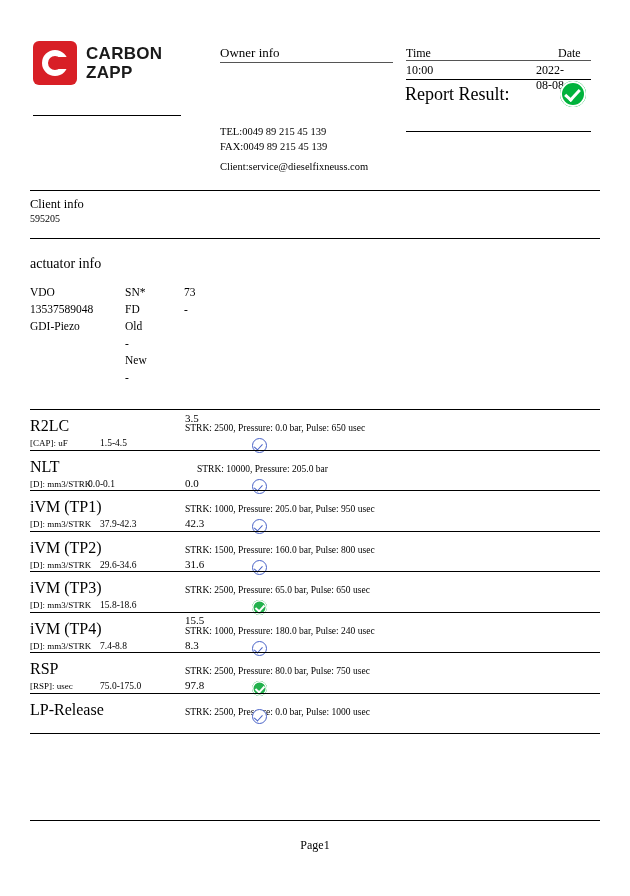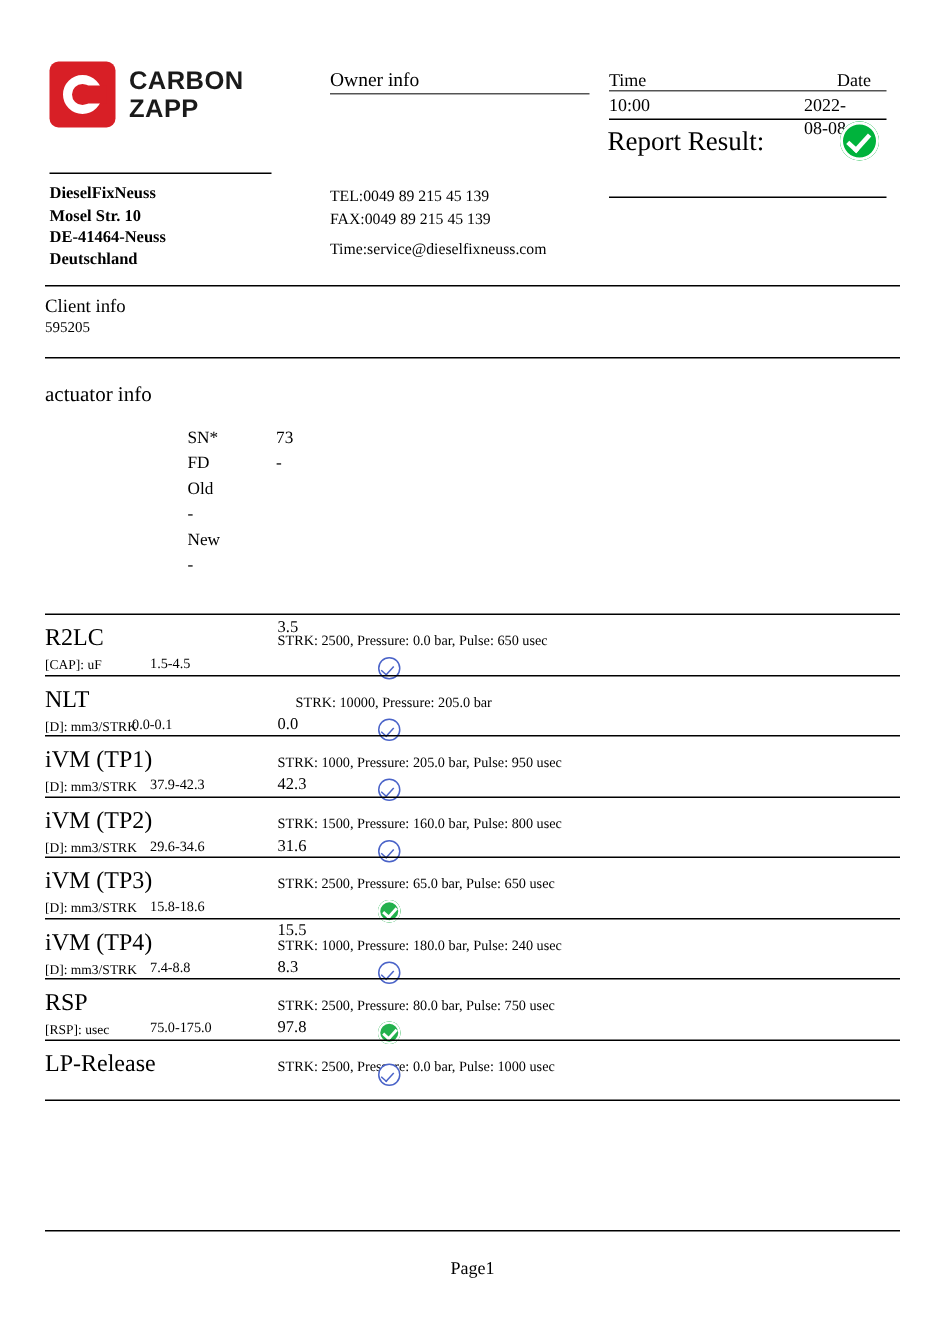--- a/index.html
+++ b/index.html
@@ -279,40 +279,39 @@
   <div class="time-val">10:00</div>
   <div class="date-val">2022-08-08</div>
   <div class="rule" style="left:406px; top:79px; width:185px;"></div>
 
   <div class="report-result">Report Result:</div>
   <div class="result-badge"></div>
 
   <div class="rule" style="left:33px; top:115px; width:148px;"></div>
   <div class="rule" style="left:406px; top:131px; width:185px;"></div>
 
-  <div class="company">
-    <div>DieselFixNeuss</div>
-    <div>Mosel Str. 10</div>
-    <div>DE-41464-Neuss</div>
-    <div>Deutschland</div>
-  </div>
 
   <div class="contact">
     <div>TEL:0049 89 215 45 139</div>
     <div>FAX:0049 89 215 45 139</div>
-    <div class="email">Time:service@dieselfixneuss.com</div>
+    <div class="email">Client:service@dieselfixneuss.com</div>
   </div>
 
 
   <div class="rule" style="left:30px; top:190px; width:570px;"></div>
   <div class="client-title">Client info</div>
   <div class="client-val">595205</div>
   <div class="rule" style="left:30px; top:238px; width:570px;"></div>
 
   <div class="act-title">actuator info</div>
+  <div class="act act-c1">
+    <div>VDO</div>
+    <div>13537589048</div>
+    <div>GDI-Piezo</div>
+  </div>
   <div class="act act-c2">
     <div>SN*</div>
     <div>FD</div>
     <div>Old</div>
     <div>-</div>
     <div>New</div>
     <div>-</div>
   </div>
   <div class="act act-c3">
     <div>73</div>

